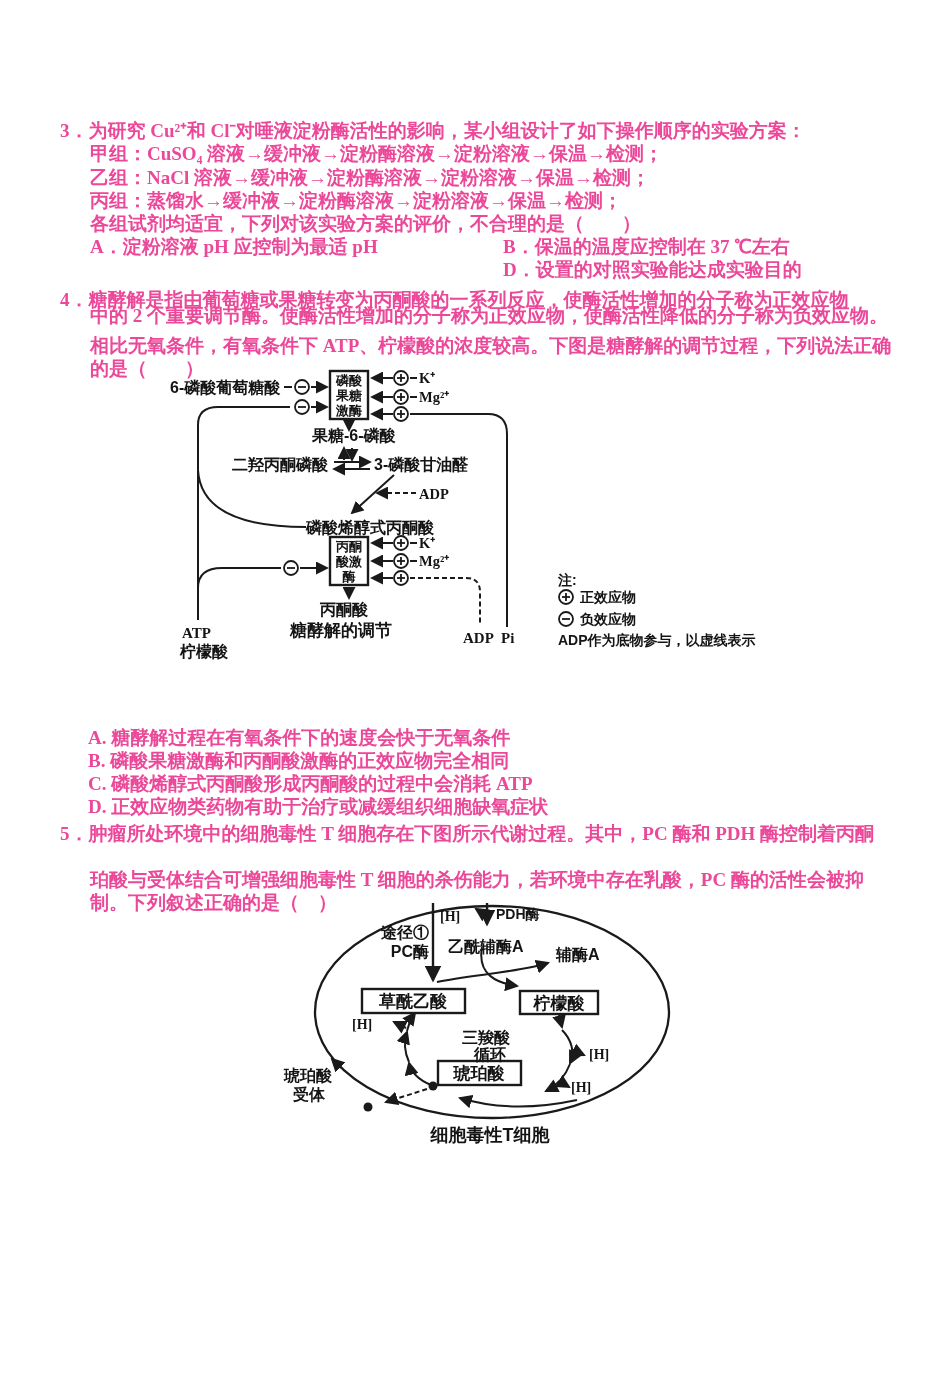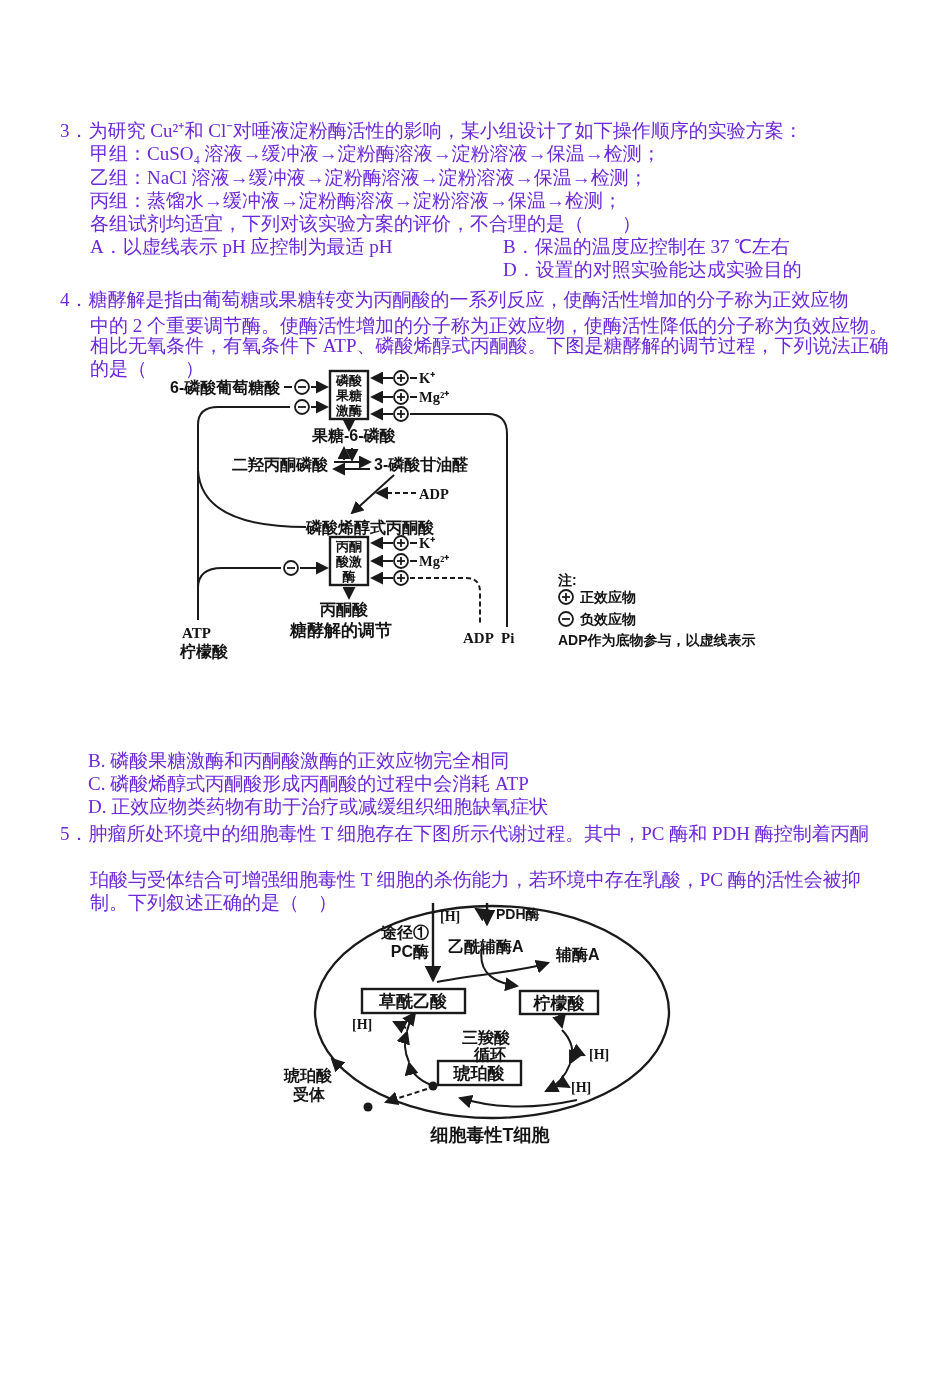--- a/index.html
+++ b/index.html
@@ -1,43 +1,43 @@
 <!DOCTYPE html>
 <html><head>
 <meta charset="utf-8">
 <style>
   html,body{margin:0;padding:0;background:#e8e8e8;}
   .page{position:relative;width:950px;height:1376px;background:#ffffff;overflow:hidden;
         font-family:"Liberation Serif",serif;color:#141414;}
-  .tl{position:absolute;white-space:nowrap;font-size:19px;line-height:23px;color:#6d28d9;}
+  .tl{position:absolute;white-space:nowrap;font-size:19px;line-height:23px;color:#ec4899;font-weight:bold;}
   svg{position:absolute;overflow:visible;}
   svg text{font-family:"Liberation Sans",sans-serif;font-weight:bold;fill:#141414;}
   .dln{stroke:#1a1a1a;stroke-width:2;fill:none;}
   .thick{stroke-width:2.4;}
   .dash{stroke-dasharray:5 3;}
   .boxr{fill:#ffffff;stroke:#1a1a1a;stroke-width:2.4;}
   .serifT{font-family:"Liberation Serif",serif;}
 </style>
 </head>
 <body>
 
 <div class="page">
 
   <div class="tl" style="left:60px;top:119px"><span>3．</span><span>为研究 Cu²⁺和 Cl⁻对唾液淀粉酶活性的影响，某小组设计了如下操作顺序的实验方案：</span></div>
   <div class="tl" style="left:90px;top:142px">甲组：CuSO₄ 溶液→缓冲液→淀粉酶溶液→淀粉溶液→保温→检测；</div>
   <div class="tl" style="left:90px;top:166px">乙组：NaCl 溶液→缓冲液→淀粉酶溶液→淀粉溶液→保温→检测；</div>
   <div class="tl" style="left:90px;top:189px">丙组：蒸馏水→缓冲液→淀粉酶溶液→淀粉溶液→保温→检测；</div>
   <div class="tl" style="left:90px;top:212px">各组试剂均适宜，下列对该实验方案的评价，不合理的是（　　）</div>
-  <div class="tl" style="left:90px;top:235px">A．以虚线表示 pH 应控制为最适 pH</div>
+  <div class="tl" style="left:90px;top:235px">A．淀粉溶液 pH 应控制为最适 pH</div>
   <div class="tl" style="left:503px;top:235px">B．保温的温度应控制在 37 ℃左右</div>
   <div class="tl" style="left:503px;top:258px">D．设置的对照实验能达成实验目的</div>
 
   <div class="tl" style="left:60px;top:288px"><span>4．</span><span>糖酵解是指由葡萄糖或果糖转变为丙酮酸的一系列反应，使酶活性增加的分子称为正效应物</span></div>
-  <div class="tl" style="left:90px;top:314px">中的 2 个重要调节酶。使酶活性增加的分子称为正效应物，使酶活性降低的分子称为负效应物。</div>
-  <div class="tl" style="left:90px;top:334px">相比无氧条件，有氧条件下 ATP、磷酸烯醇式丙酮酸。下图是糖酵解的调节过程，下列说法正确</div>
+  <div class="tl" style="left:90px;top:304px">中的 2 个重要调节酶。使酶活性增加的分子称为正效应物，使酶活性降低的分子称为负效应物。</div>
+  <div class="tl" style="left:90px;top:334px">相比无氧条件，有氧条件下 ATP、柠檬酸的浓度较高。下图是糖酵解的调节过程，下列说法正确</div>
   <div class="tl" style="left:90px;top:357px">的是（　　）</div>
 
   <svg style="left:160px;top:368px;width:760px;height:300px" viewBox="160 368 760 300">
     <defs>
       <marker id="a1" viewBox="0 0 10 10" refX="8.5" refY="5" markerWidth="6.5" markerHeight="6.5" orient="auto">
         <path d="M0,0 L10,5 L0,10 z" fill="#1a1a1a"></path>
       </marker>
       <g id="pl1">
           <circle r="7" fill="#fff" stroke="#1a1a1a" stroke-width="1.8"></circle>
           <line x1="-4" x2="4" y1="0" y2="0" stroke="#1a1a1a" stroke-width="1.8"></line>
@@ -145,20 +145,21 @@
         </g>
       <text x="580" y="602" font-size="14">正效应物</text>
       <g>
           <use href="#mn1" x="566" y="619"></use>
         </g>
       <text x="580" y="624" font-size="14">负效应物</text>
       <text x="558" y="645" font-size="14">ADP作为底物参与，以虚线表示</text>
     </g>
   </svg>
 
+  <div class="tl" style="left:88px;top:726px">A. 糖酵解过程在有氧条件下的速度会快于无氧条件</div>
   <div class="tl" style="left:88px;top:749px">B. 磷酸果糖激酶和丙酮酸激酶的正效应物完全相同</div>
   <div class="tl" style="left:88px;top:772px">C. 磷酸烯醇式丙酮酸形成丙酮酸的过程中会消耗  ATP</div>
   <div class="tl" style="left:88px;top:795px">D. 正效应物类药物有助于治疗或减缓组织细胞缺氧症状</div>
 
   <div class="tl" style="left:60px;top:822px"><span>5．</span><span>肿瘤所处环境中的细胞毒性 T 细胞存在下图所示代谢过程。其中，PC 酶和 PDH 酶控制着丙酮</span></div>
   <div class="tl" style="left:90px;top:868px">珀酸与受体结合可增强细胞毒性 T 细胞的杀伤能力，若环境中存在乳酸，PC 酶的活性会被抑</div>
   <div class="tl" style="left:90px;top:891px">制。下列叙述正确的是（　）</div>
 
   <svg style="left:265px;top:895px;width:430px;height:258px" viewBox="265 895 430 258">
     <defs>

